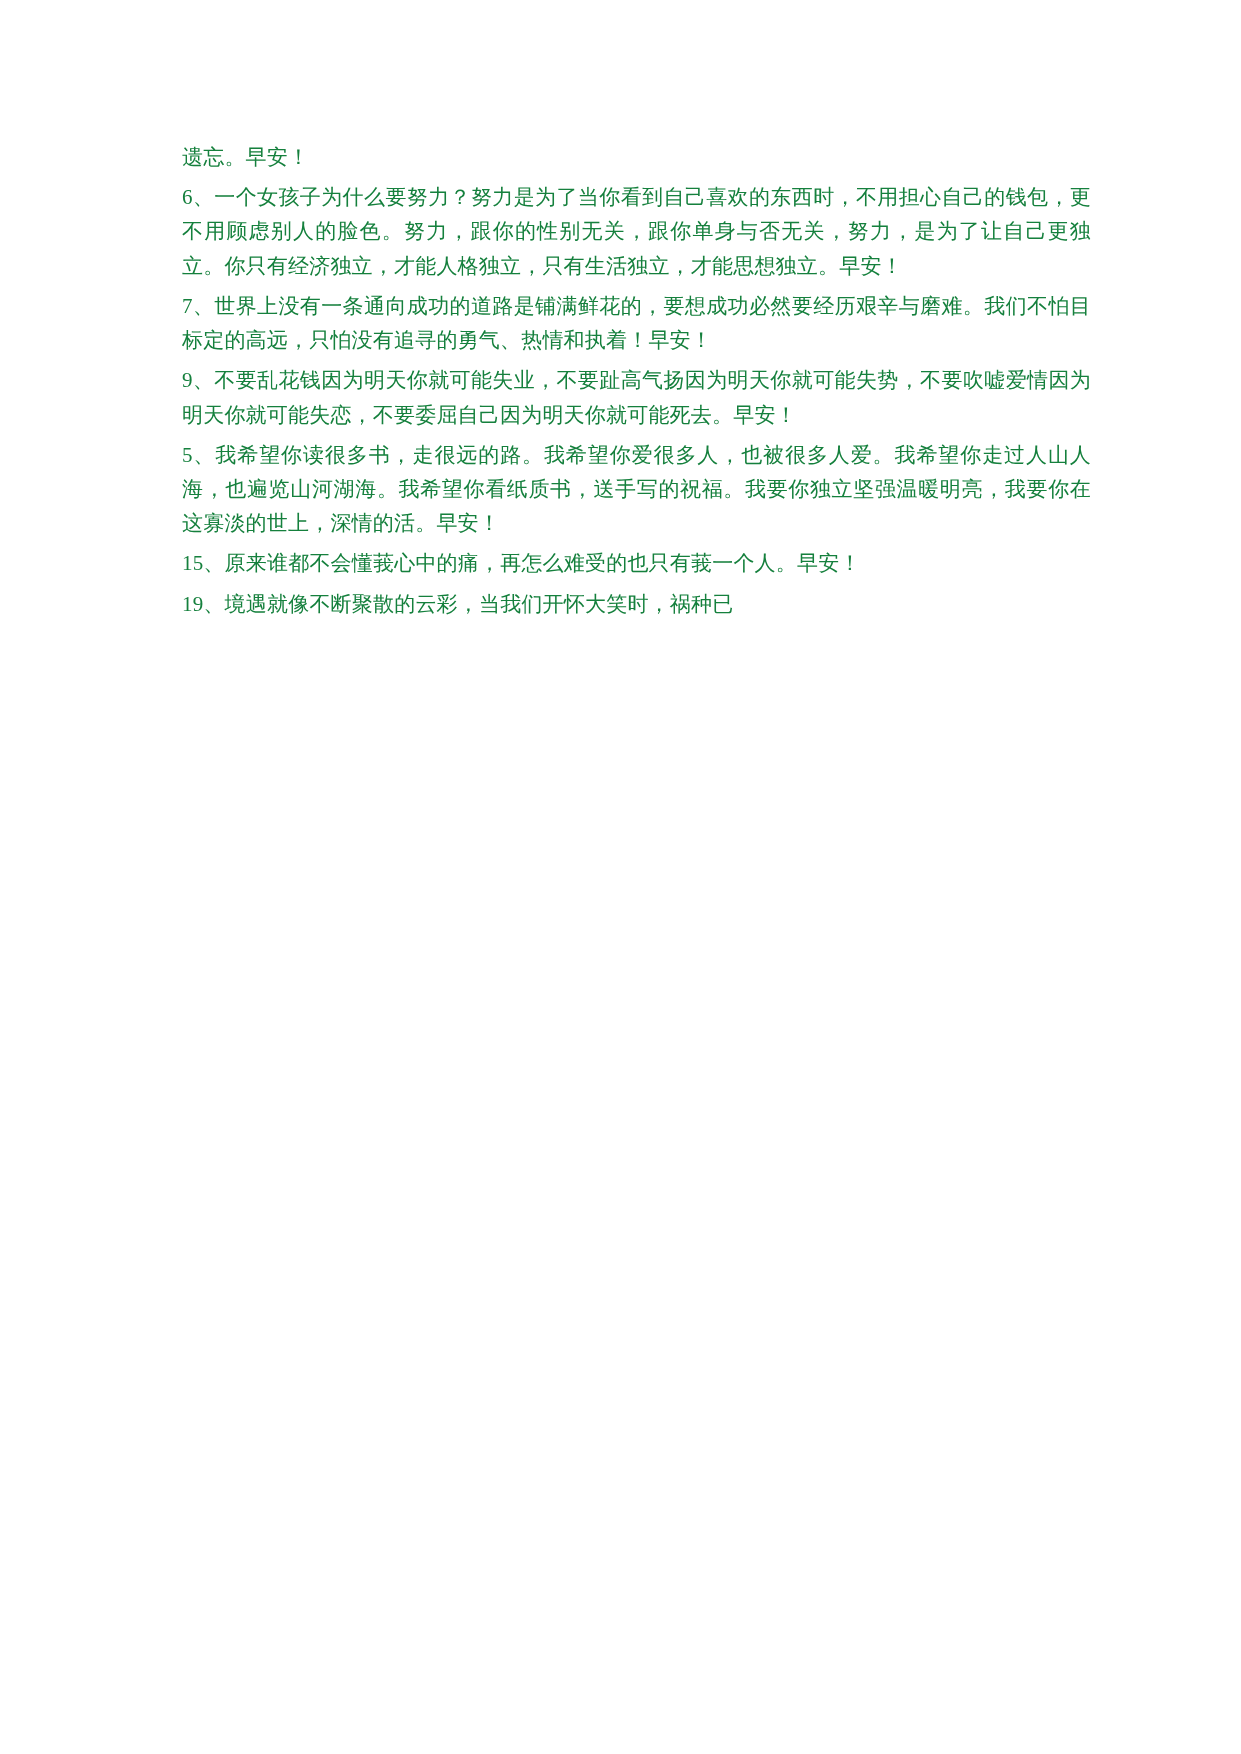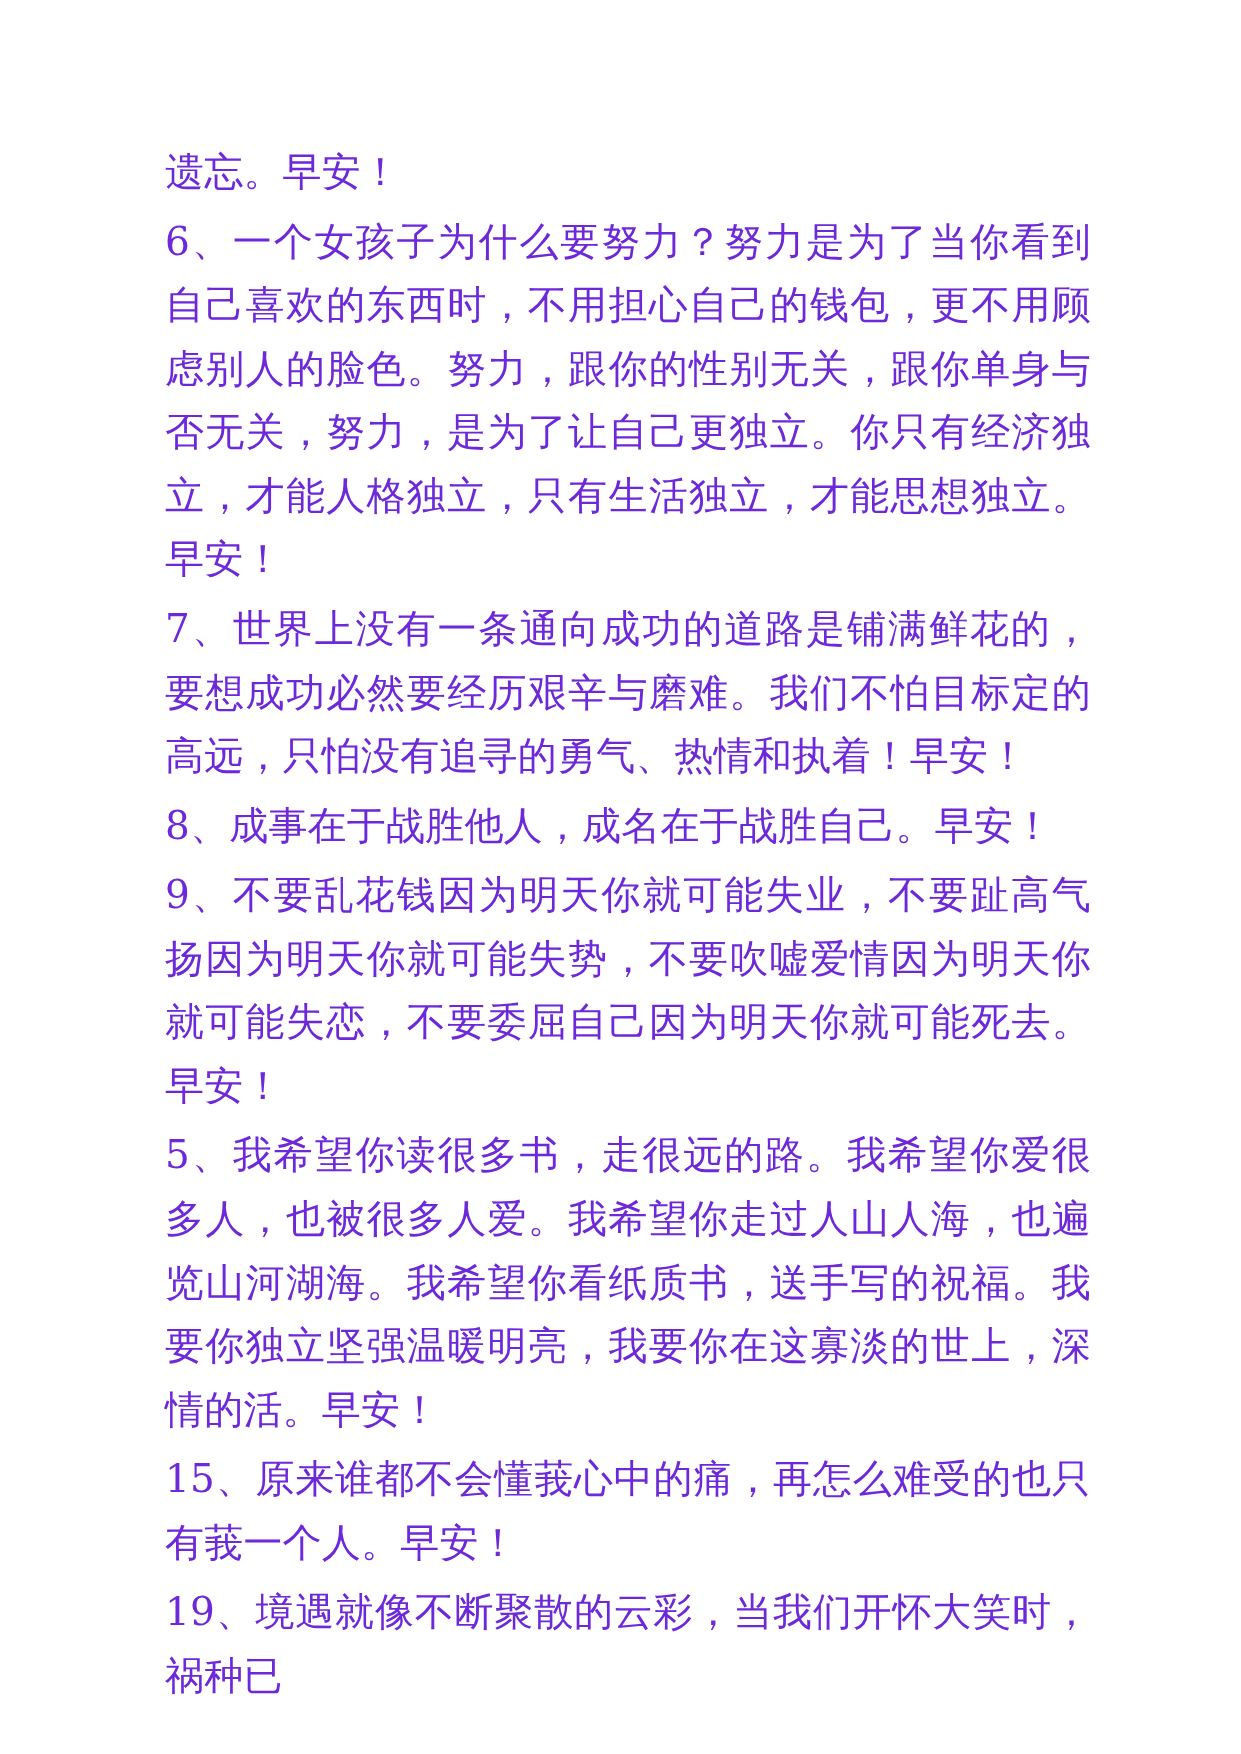--- a/index.html
+++ b/index.html
@@ -18,42 +18,42 @@
     box-sizing: border-box;
     width: 1241px;
     height: 1754px;
     padding: 140px 150px 120px 165px;
     background: #ffffff;
   }
   .doc-body {
     display: block;
   }
   .para {
-    margin: 0 0 6px 0;
-    font-size: 39px;
+    margin: 0 0 6px 17px;
+    font-size: 21px;
     line-height: 1.63;
     text-align: justify;
     text-justify: inter-ideograph;
     letter-spacing: 0.2px;
-    color: #6d28d9;
+    color: #15803d;
   }
   .para.cont {
     text-indent: 0;
   }
   .para.numbered {
     text-indent: 0;
+    font-family: Liberation Serif, serif;
   }
 </style>
 </head>
 <body>
 
 <div class="page">
   <div class="doc-body">
     <p class="para cont">遗忘。早安！</p>
     <p class="para numbered">6、一个女孩子为什么要努力？努力是为了当你看到自己喜欢的东西时，不用担心自己的钱包，更不用顾虑别人的脸色。努力，跟你的性别无关，跟你单身与否无关，努力，是为了让自己更独立。你只有经济独立，才能人格独立，只有生活独立，才能思想独立。早安！</p>
     <p class="para numbered">7、世界上没有一条通向成功的道路是铺满鲜花的，要想成功必然要经历艰辛与磨难。我们不怕目标定的高远，只怕没有追寻的勇气、热情和执着！早安！</p>
-    <p class="para numbered">8、成事在于战胜他人，成名在于战胜自己。早安！</p>
     <p class="para numbered">9、不要乱花钱因为明天你就可能失业，不要趾高气扬因为明天你就可能失势，不要吹嘘爱情因为明天你就可能失恋，不要委屈自己因为明天你就可能死去。早安！</p>
     <p class="para numbered">5、我希望你读很多书，走很远的路。我希望你爱很多人，也被很多人爱。我希望你走过人山人海，也遍览山河湖海。我希望你看纸质书，送手写的祝福。我要你独立坚强温暖明亮，我要你在这寡淡的世上，深情的活。早安！</p>
     <p class="para numbered">15、原来谁都不会懂莪心中的痛，再怎么难受的也只有莪一个人。早安！</p>
     <p class="para numbered">19、境遇就像不断聚散的云彩，当我们开怀大笑时，祸种已</p>
   </div>
 </div>
 
 </body></html>

